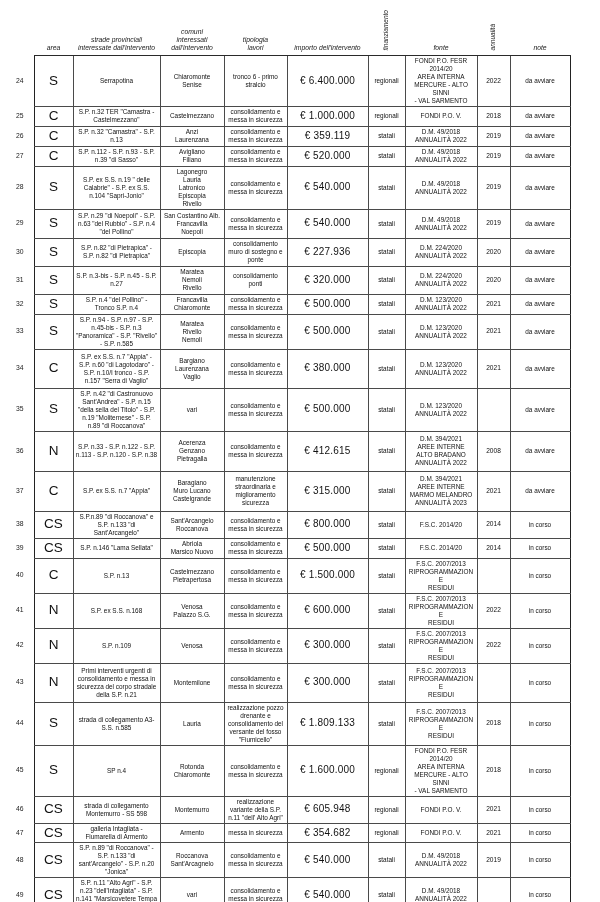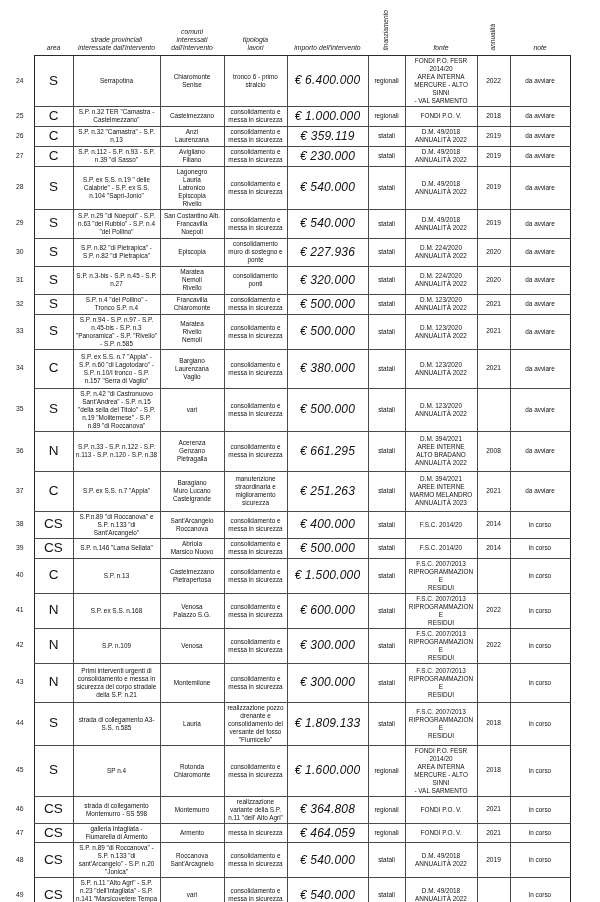--- a/index.html
+++ b/index.html
@@ -22,21 +22,21 @@
     writing-mode:vertical-rl;transform:rotate(180deg);
     display:inline-block;font-size:6.5px;margin:0 auto;
   }
   td{
     border:1px solid #4a4a4a;padding:1px 2px;text-align:center;
     vertical-align:middle;font-size:6.4px;line-height:1.25;
     white-space:pre-line;word-wrap:break-word;color:#111;
   }
   td.num{border:none;font-size:6.8px;color:#222;padding-right:4px;}
   td.area{font-size:13.5px;border-left:1.8px solid #222;}
-  td.importo{font-size:12px;letter-spacing:.2px;font-style:italic;}
+  td.importo{font-size:10px;letter-spacing:.2px;}
   td.fin{font-size:6.4px;}
   td.annualita{font-size:6.6px;}
   td.note{border-right:1.8px solid #222;}
   tr.last td:not(.num){border-bottom:1.8px solid #222;}
 </style>
 </head>
 <body>
 
 <div class="page">
   <table>
@@ -114,21 +114,21 @@
           <td class="annualita">2019</td>
           <td class="note">da avviare</td>
         </tr>
         <tr style="height: 19px;">
           <td class="num">27</td>
           <td class="area">C</td>
           <td class="strade">S.P. n.112 - S.P. n.93 - S.P. n.39 "di Sasso"</td>
           <td class="comuni">Avigliano
 Filiano</td>
           <td class="tipologia">consolidamento e messa in sicurezza</td>
-          <td class="importo">€ 230.000</td>
+          <td class="importo">€ 520.000</td>
           <td class="fin">statali</td>
           <td class="fonte">D.M. 49/2018
 ANNUALITÀ 2022</td>
           <td class="annualita">2019</td>
           <td class="note">da avviare</td>
         </tr>
         <tr style="height: 41px;">
           <td class="num">28</td>
           <td class="area">S</td>
           <td class="strade">S.P. ex S.S. n.19 " delle Calabrie" - S.P. ex S.S. n.104 "Sapri-Jonio"</td>
@@ -246,54 +246,54 @@
           <td class="note">da avviare</td>
         </tr>
         <tr style="height: 40px;">
           <td class="num">36</td>
           <td class="area">N</td>
           <td class="strade">S.P. n.33 - S.P. n.122 - S.P. n.113 - S.P. n.120 - S.P. n.38</td>
           <td class="comuni">Acerenza
 Genzano
 Pietragalla</td>
           <td class="tipologia">consolidamento e messa in sicurezza</td>
-          <td class="importo">€ 661.295</td>
+          <td class="importo">€ 412.615</td>
           <td class="fin">statali</td>
           <td class="fonte">D.M. 394/2021
 AREE INTERNE
 ALTO BRADANO
 ANNUALITÀ 2022</td>
           <td class="annualita">2008</td>
           <td class="note">da avviare</td>
         </tr>
         <tr style="height: 40px;">
           <td class="num">37</td>
           <td class="area">C</td>
           <td class="strade">S.P. ex S.S. n.7 "Appia"</td>
           <td class="comuni">Baragiano
 Muro Lucano
 Castelgrande</td>
           <td class="tipologia">manutenzione straordinaria e miglioramento sicurezza</td>
-          <td class="importo">€ 251.263</td>
+          <td class="importo">€ 315.000</td>
           <td class="fin">statali</td>
           <td class="fonte">D.M. 394/2021
 AREE INTERNE
 MARMO MELANDRO
 ANNUALITÀ 2023</td>
           <td class="annualita">2021</td>
           <td class="note">da avviare</td>
         </tr>
         <tr style="height: 21px;">
           <td class="num">38</td>
           <td class="area">CS</td>
           <td class="strade">S.P.n.89 "di Roccanova" e S.P. n.133 "di Sant'Arcangelo"</td>
           <td class="comuni">Sant'Arcangelo
 Roccanova</td>
           <td class="tipologia">consolidamento e messa in sicurezza</td>
-          <td class="importo">€ 400.000</td>
+          <td class="importo">€ 800.000</td>
           <td class="fin">statali</td>
           <td class="fonte">F.S.C. 2014/20</td>
           <td class="annualita">2014</td>
           <td class="note">in corso</td>
         </tr>
         <tr style="height: 20px;">
           <td class="num">39</td>
           <td class="area">CS</td>
           <td class="strade">S.P. n.146 "Lama Sellata"</td>
           <td class="comuni">Abriola
@@ -393,33 +393,33 @@
 - VAL SARMENTO</td>
           <td class="annualita">2018</td>
           <td class="note">in corso</td>
         </tr>
         <tr style="height: 22px;">
           <td class="num">46</td>
           <td class="area">CS</td>
           <td class="strade">strada di collegamento Montemurro - SS 598</td>
           <td class="comuni">Montemurro</td>
           <td class="tipologia">realizzazione variante della S.P. n.11 "dell' Alto Agri"</td>
-          <td class="importo">€ 364.808</td>
+          <td class="importo">€ 605.948</td>
           <td class="fin">regionali</td>
           <td class="fonte">FONDI P.O. V.</td>
           <td class="annualita">2021</td>
           <td class="note">in corso</td>
         </tr>
         <tr style="height: 18px;">
           <td class="num">47</td>
           <td class="area">CS</td>
           <td class="strade">galleria Intagliata - Fiumarella di Armento</td>
           <td class="comuni">Armento</td>
           <td class="tipologia">messa in sicurezza</td>
-          <td class="importo">€ 464.059</td>
+          <td class="importo">€ 354.682</td>
           <td class="fin">regionali</td>
           <td class="fonte">FONDI P.O. V.</td>
           <td class="annualita">2021</td>
           <td class="note">in corso</td>
         </tr>
         <tr style="height: 25px;">
           <td class="num">48</td>
           <td class="area">CS</td>
           <td class="strade">S.P. n.89 "di Roccanova" - S.P. n.133 "di sant'Arcangelo" - S.P. n.20 "Jonica"</td>
           <td class="comuni">Roccanova

